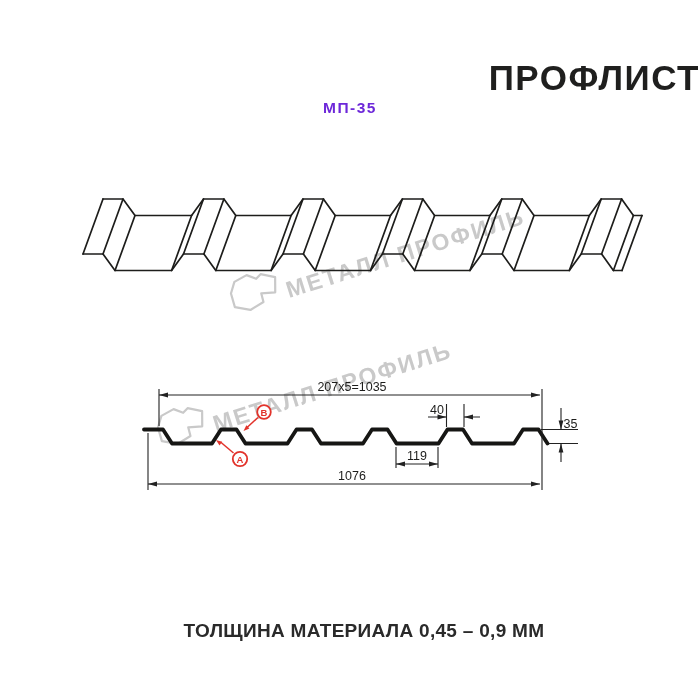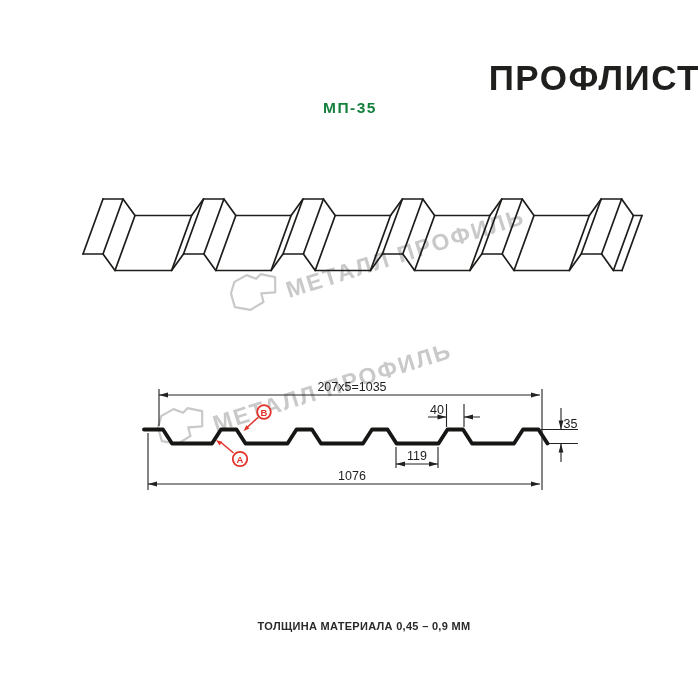--- a/index.html
+++ b/index.html
@@ -6,25 +6,25 @@
   #stage{
     position:relative;width:700px;height:700px;background:#ffffff;overflow:hidden;
     font-family:"Liberation Sans",sans-serif;
   }
   .title{
     position:absolute;left:0;right:0;top:58px;text-align:right;
     font-size:35px;font-weight:bold;letter-spacing:1.5px;color:#1f1f1e;
   }
   .subtitle{
     position:absolute;left:0;right:0;top:99px;text-align:center;
-    font-size:15.5px;font-weight:600;letter-spacing:1.5px;color:#15803d;
+    font-size:15.5px;font-weight:600;letter-spacing:1.5px;color:#6d28d9;
   }
   .footer{
     position:absolute;left:0;right:0;top:620px;text-align:center;
-    font-size:11px;font-weight:600;letter-spacing:0.3px;color:#2a2a2a;padding-left:28px;
+    font-size:19px;font-weight:600;letter-spacing:0.3px;color:#2a2a2a;padding-left:28px;
   }
   svg{position:absolute;left:0;top:0;}
   .dimtext{font-family:"Liberation Sans",sans-serif;font-size:12.5px;fill:#1d1d1b;}
   .marktext{font-family:"Liberation Sans",sans-serif;font-size:9.5px;font-weight:bold;fill:#e2332b;}
   .wmtext{font-family:"Liberation Sans",sans-serif;font-size:23px;font-weight:bold;letter-spacing:2px;fill:#c9c9c9;}
 </style>
 </head>
 <body>
 
 <div id="stage">

